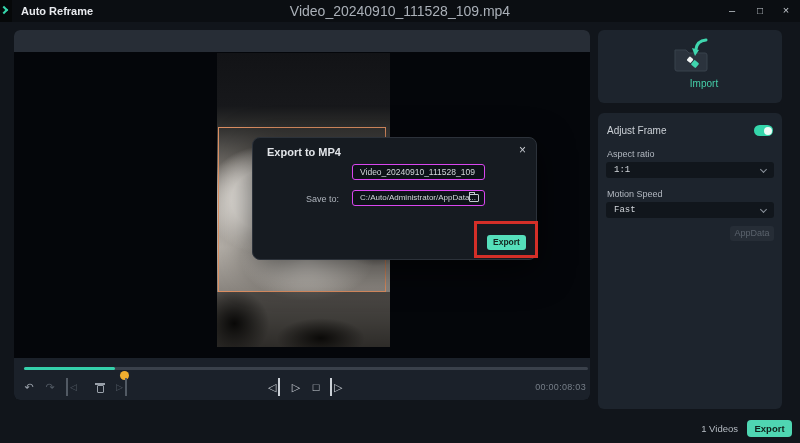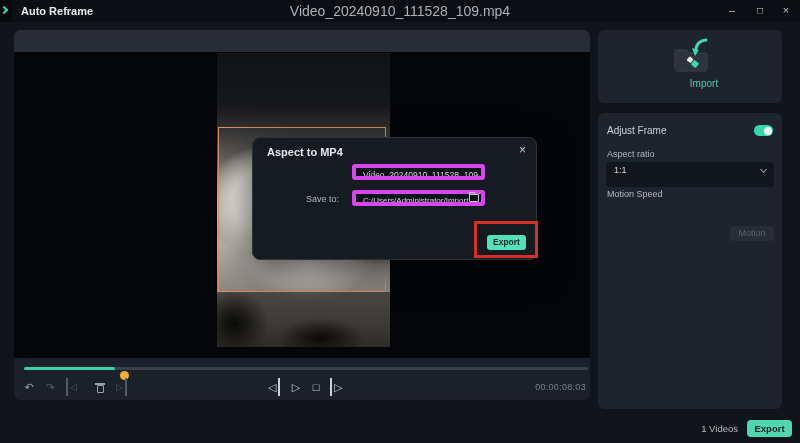--- a/index.html
+++ b/index.html
@@ -63,21 +63,21 @@
 
   
   .dialog { position:absolute; left:252px; top:137px; width:285px; height:123px;
     background:#161b21; border:1px solid #2c323a; border-radius:8px;
     box-shadow:0 10px 35px rgba(0,0,0,0.65); }
   .dlg-title { position:absolute; left:14px; top:8px; font-size:11px; font-weight:bold; color:#e2e5e9; }
   .dlg-close { position:absolute; right:10px; top:5px; font-size:12px; color:#c8ccd2; cursor:pointer; }
   .dlg-label { position:absolute; width:86px; text-align:right; font-size:9px; color:#aeb4bc; }
   .lbl-name { left:0; top:30px;margin-left:44px; } .lbl-save { left:0; top:56px; }
   .dlg-input { position:absolute; left:99px; width:133px; height:16px; background:#0d1218;
-    border:4px solid #d946ef; border-radius:3px; color:#d3d7db; font-size:8.5px;
+    border:1px solid #d946ef; border-radius:3px; color:#d3d7db; font-size:8.5px;
     line-height:14px; padding-left:7px; overflow:hidden; white-space:nowrap; cursor:text; }
   .inp-name { top:26px; } .inp-save { top:52px; font-size:8px; padding-right:16px; }
   .folder-icon { position:absolute; right:4px; top:3.5px; width:10px; height:8px;
     border:1px solid #c3c8cf; border-radius:1px; cursor:pointer; }
   .folder-icon::before { content:""; position:absolute; left:-1px; top:-3px; width:4px;
     height:2px; border:1px solid #c3c8cf; border-bottom:none; border-radius:1px 1px 0 0; }
   .dlg-export-btn { position:absolute; left:234px; top:97px; width:39px; height:15px;
     background:#55dfbb; border-radius:3px; font-size:8.5px; font-weight:bold; color:#14241e;
     text-align:center; line-height:15px; cursor:pointer; }
   .red-annotation { position:absolute; left:221px; top:83px; width:64px; height:37px;
@@ -90,23 +90,23 @@
   .import-label { position:absolute; left:0; top:48px; width:212px; text-align:center;
     font-size:10px; color:#45cfa9; cursor:pointer; }
   .panel-adjust { top:113px; height:296px; }
   .adj-title { position:absolute; left:9px; top:12px; font-size:10px; color:#ccd1d7; }
   .toggle { position:absolute; right:9px; top:12px; width:19px; height:11px;
     background:#35d6ab; border-radius:6px; cursor:pointer; }
   .toggle-knob { position:absolute; right:1.5px; top:1.5px; width:8px; height:8px;
     background:#eefcf7; border-radius:50%; }
   .fld-label { position:absolute; left:9px; font-size:9px; color:#b2b8c0; }
   .lbl-aspect { top:36px; } .lbl-motion { top:76px; }
-  .dropdown { position:absolute; left:8px; width:168px; height:25px; background:#11161c;
+  .dropdown { position:absolute; left:8px; width:168px; height:16px; background:#11161c;
     border-radius:3px; font-size:9px; color:#d2d6db; line-height:16px; padding-left:8px;
-    cursor:pointer; }
+    cursor:pointer;font-family:Liberation Mono, monospace; }
   .dd-aspect { top:49px; } .dd-motion { top:89px; }
   .dd-chev { position:absolute; right:8px; top:5px; width:5px; height:5px;
     border-right:1.5px solid #8a919b; border-bottom:1.5px solid #8a919b; transform:rotate(45deg); }
   .analyze-btn { position:absolute; right:8px; top:113px; width:44px; height:15px;
     background:#262d36; border-radius:3px; font-size:9px; color:#5a626c; text-align:center;
     line-height:15px; cursor:pointer; }
 
   
   .footer-count { position:absolute; right:62px; top:423px; font-size:9.5px; color:#b5bbc2;margin-left:32px; }
   .footer-export { position:absolute; right:8px; top:420px; width:45px; height:17px;
@@ -153,26 +153,26 @@
         <span class="ci bar-right" style="left:254px;">◁</span>
         <span class="ci" style="left:276px;width:12px;">▷</span>
         <span class="ci" style="left:296px;width:12px;">□</span>
         <span class="ci bar-left" style="left:316px;">▷</span>
         <span class="time-display">00:00:08:03</span>
       </div>
     </div>
   </div>
 
   <div class="dialog">
-    <div class="dlg-title">Aspect to MP4</div>
+    <div class="dlg-title">Export to MP4</div>
     <div class="dlg-close">×</div>
     <div class="dlg-label lbl-name">Name:</div>
     <div class="dlg-input inp-name">Video_20240910_111528_109</div>
     <div class="dlg-label lbl-save">Save to:</div>
-    <div class="dlg-input inp-save">C:/Users/Administrator/Import...</div>
+    <div class="dlg-input inp-save">C:/Auto/Administrator/AppData...</div>
     <div class="folder-icon" style="top:55.5px; right:57px;"></div>
     <div class="dlg-export-btn">Export</div>
     <div class="red-annotation"></div>
   </div>
 
   <div class="side-panel panel-import">
     <div class="import-icon">
       <svg width="48" height="38" viewBox="0 0 48 38">
         <path d="M9 12 h11 l3 3 h16 a2 2 0 0 1 2 2 v14 a2 2 0 0 1 -2 2 H11 a2 2 0 0 1 -2 -2 z" fill="#2b333d" stroke="#39424d" stroke-width="1"></path>
         <path d="M40 2 q-9 1 -10 9" fill="none" stroke="#3fd6ae" stroke-width="3" stroke-linecap="round"></path>
@@ -188,19 +188,23 @@
     <div class="adj-title">Adjust Frame</div>
     <div class="toggle">
       <div class="toggle-knob"></div>
     </div>
     <div class="fld-label lbl-aspect">Aspect ratio</div>
     <div class="dropdown dd-aspect">
       <span>1:1</span>
       <span class="dd-chev"></span>
     </div>
     <div class="fld-label lbl-motion">Motion Speed</div>
-    <div class="analyze-btn">Motion</div>
+    <div class="dropdown dd-motion">
+      <span>Fast</span>
+      <span class="dd-chev"></span>
+    </div>
+    <div class="analyze-btn">AppData</div>
   </div>
 
   <div class="footer-count">1 Videos</div>
   <div class="footer-export">Export</div>
 
 </div>
 
 </body></html>

